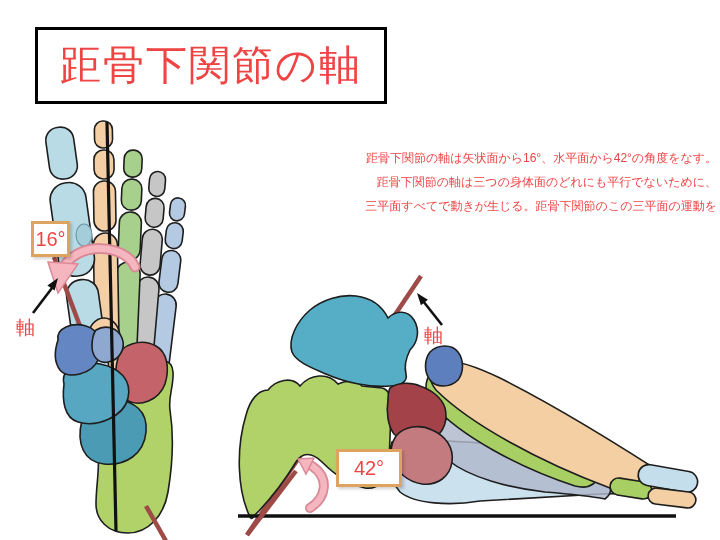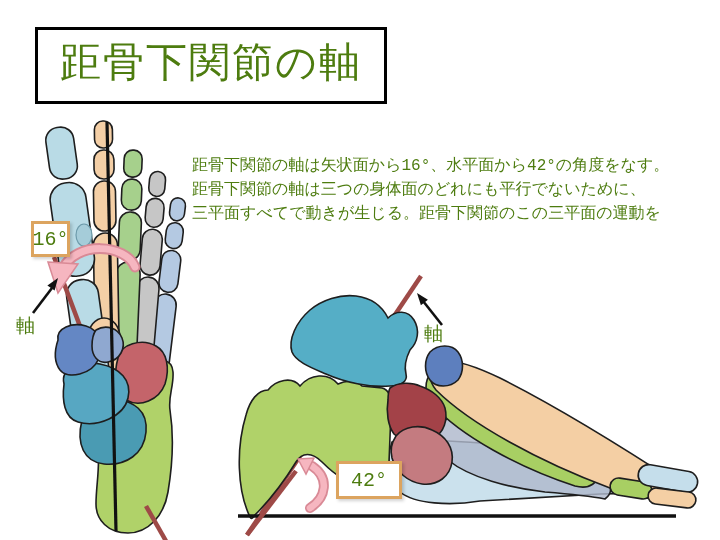--- a/index.html
+++ b/index.html
@@ -1,30 +1,30 @@
 <!DOCTYPE html>
 <html><head>
 <meta charset="utf-8">
 <style>
   html,body{margin:0;padding:0;background:#fff;}
   #slide{
     position:relative;width:720px;height:540px;background:#ffffff;
-    overflow:hidden;font-family:Liberation Mono, monospace;color:#4d7c0f;
+    overflow:hidden;font-family:Liberation Sans, sans-serif;color:#ef4444;
   }
   #title-box{
     position:absolute;left:35px;top:27px;width:352px;height:77px;
     border:3px solid #000;background:#fff;box-sizing:border-box;
     display:flex;align-items:center;justify-content:center;
   }
   #title-box .title-text{
     font-size:41px;letter-spacing:2px;white-space:nowrap;line-height:1;
   }
   #body-text{
-    position:absolute;left:192px;top:154px;width:525px;
-    font-size:16px;line-height:24px;
+    position:absolute;left:192px;top:146px;width:525px;
+    font-size:12px;line-height:24px;text-align:right;
   }
   #body-text .line{white-space:nowrap;}
   .angle-box{
     position:absolute;background:#fff;border:3px solid #dca45f;
     box-sizing:border-box;display:flex;align-items:center;justify-content:center;
     font-size:20px;box-shadow:2px 2px 3px rgba(0,0,0,0.18);
   }
   #angle-box-16{left:31px;top:221px;width:39px;height:36px;}
   #angle-box-42{left:336px;top:449px;width:66px;height:38px;}
   .axis-label{position:absolute;font-size:19px;line-height:1;}
@@ -177,17 +177,17 @@
     <span class="title-text">距骨下関節の軸</span>
   </div>
 
   <div id="body-text">
     <div class="line">距骨下関節の軸は矢状面から16°、水平面から42°の角度をなす。</div>
     <div class="line">距骨下関節の軸は三つの身体面のどれにも平行でないために、</div>
     <div class="line">三平面すべてで動きが生じる。距骨下関節のこの三平面の運動を</div>
   </div>
 
   <div id="angle-box-16" class="angle-box" style="border-color: rgb(220, 164, 95);">16°</div>
-  <div id="angle-box-42" class="angle-box" style="border-color: rgb(220, 164, 95); margin-top: 12px;">42°</div>
+  <div id="angle-box-42" class="angle-box" style="border-color: rgb(220, 164, 95);">42°</div>
 
   <div id="axis-label-left" class="axis-label">軸</div>
   <div id="axis-label-right" class="axis-label">軸</div>
 </div>
 
 </body></html>

